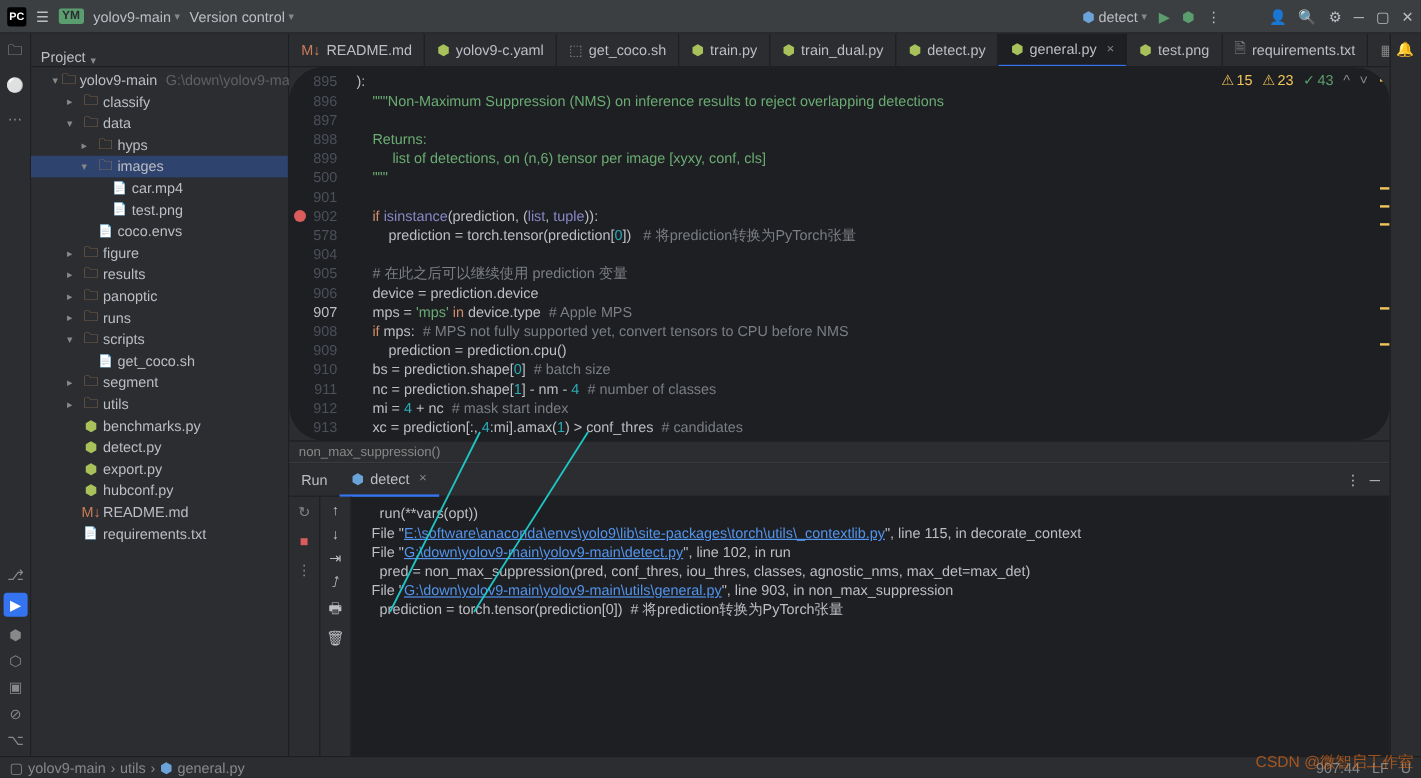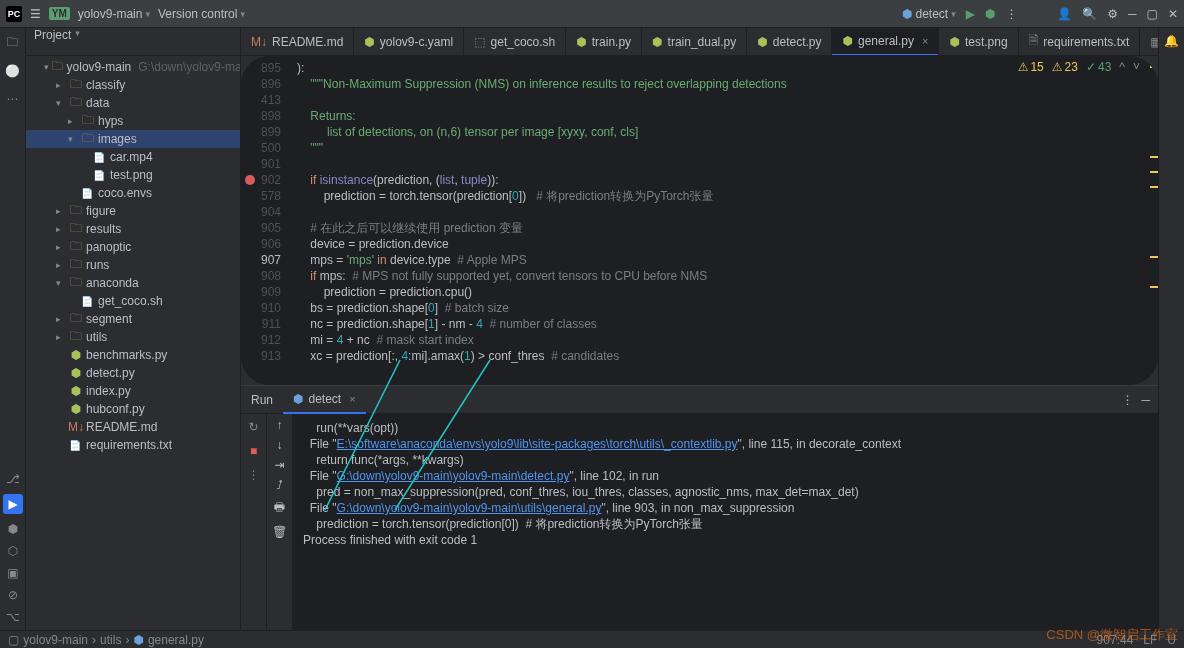--- a/index.html
+++ b/index.html
@@ -9,21 +9,21 @@
 .logo { width:16px; height:16px; background:#000; border-radius:2px; display:flex; align-items:center; justify-content:center; font-size:9px; color:#fff; font-weight:bold; }
 .ym { background:#5a9e6f; color:#2b2d30; padding:1px 3px; border-radius:2px; font-size:10px; font-weight:bold; }
 .tb-item { color:#bcbec4; display:flex; align-items:center; gap:3px; cursor:pointer; }
 .tb-right { display:flex; align-items:center; gap:10px; }
 .chev { font-size:9px; color:#888; }
 .main { display:flex; height:calc(100% - 28px - 18px); }
 .leftbar { width:26px; background:#2b2d30; border-right:1px solid #1e1f22; display:flex; flex-direction:column; align-items:center; padding-top:6px; gap:10px; }
 .leftbar .ico { width:18px; height:18px; display:flex; align-items:center; justify-content:center; cursor:pointer; color:#888; }
 .leftbar .ico.active { color:#bcbec4; }
 .proj-panel { width:215px; background:#2b2d30; border-right:1px solid #1e1f22; display:flex; flex-direction:column; }
-.proj-head { height:28px; display:flex; align-items:flex-start; padding:0 8px; color:#bcbec4; font-size:12px; gap:4px; border-bottom:1px solid #1e1f22; }
+.proj-head { height:28px; display:flex; align-items:flex-end; padding:0 8px; color:#bcbec4; font-size:12px; gap:4px; border-bottom:1px solid #1e1f22; }
 .tree { flex:1; overflow:auto; padding:2px 0; font-size:12px; }
 .tree-row { display:flex; align-items:center; height:18px; padding-left:6px; cursor:pointer; white-space:nowrap; gap:3px; }
 .tree-row.sel { background:#2e436e; }
 .tree-arrow { width:10px; font-size:9px; color:#888; }
 .tree-ico { width:14px; height:12px; display:inline-flex; align-items:center; justify-content:center; font-size:10px; }
 .folder { color:#b0895b; }
 .mdfile { color:#c97d58; }
 .editor-area { flex:1; display:flex; flex-direction:column; min-width:0; }
 .tabs { height:28px; background:#2b2d30; display:flex; align-items:center; border-bottom:1px solid #1e1f22; overflow:hidden; }
 .tab { height:28px; padding:0 10px; display:flex; align-items:center; gap:5px; cursor:pointer; color:#bcbec4; border-right:1px solid #1e1f22; white-space:nowrap; font-size:12px; }
@@ -193,21 +193,21 @@
           <span class="tree-ico">
             <span class="folder">🗀</span>
           </span>
           <span>runs</span>
         </div>
         <div class="tree-row" style="padding-left: 30px;">
           <span class="tree-arrow">▾</span>
           <span class="tree-ico">
             <span class="folder">🗀</span>
           </span>
-          <span>anaconda</span>
+          <span>scripts</span>
         </div>
         <div class="tree-row" style="padding-left: 42px;">
           <span class="tree-arrow"></span>
           <span class="tree-ico">📄</span>
           <span>get_coco.sh</span>
         </div>
         <div class="tree-row" style="padding-left: 30px;">
           <span class="tree-arrow">▸</span>
           <span class="tree-ico">
             <span class="folder">🗀</span>
@@ -233,21 +233,21 @@
           <span class="tree-ico">
             <span style="color:#a9c15b">⬢</span>
           </span>
           <span>detect.py</span>
         </div>
         <div class="tree-row" style="padding-left: 30px;">
           <span class="tree-arrow"></span>
           <span class="tree-ico">
             <span style="color:#a9c15b">⬢</span>
           </span>
-          <span>index.py</span>
+          <span>export.py</span>
         </div>
         <div class="tree-row" style="padding-left: 30px;">
           <span class="tree-arrow"></span>
           <span class="tree-ico">
             <span style="color:#a9c15b">⬢</span>
           </span>
           <span>hubconf.py</span>
         </div>
         <div class="tree-row" style="padding-left: 30px;">
           <span class="tree-arrow"></span>
@@ -305,21 +305,21 @@
         </div>
         <div class="tab">
           <span style="color:#888">▦</span>
         </div>
       </div>
     <div class="ed-split">
       <div class="code-view">
         <div class="gutter" id="gutter">
             <div class="gut-line">895</div>
             <div class="gut-line">896</div>
-            <div class="gut-line">413</div>
+            <div class="gut-line">897</div>
             <div class="gut-line">898</div>
             <div class="gut-line">899</div>
             <div class="gut-line">500</div>
             <div class="gut-line">901</div>
             <div class="gut-line">902</div>
             <div class="gut-line">578</div>
             <div class="gut-line">904</div>
             <div class="gut-line">905</div>
             <div class="gut-line">906</div>
             <div class="gut-line" style="color: rgb(188, 190, 196);">907</div>
@@ -341,20 +341,21 @@
           <div class="strip-mark warn-mark" style="top:230px"></div>
         </div>
         <div class="insp">
           <span style="color:#f2c55c">⚠ <span>15</span></span>
           <span style="color:#f2c55c">⚠ <span>23</span></span>
           <span style="color:#5a9e6f">✓ <span>43</span></span>
           <span>^</span>
             <span>˅</span>
         </div>
       </div>
+      <div class="crumb-bar">non_max_suppression()</div>
 
       <div class="run-panel">
         <div class="run-head">
           <div class="run-title">Run</div>
           <div class="run-tab">
             <span style="color:#6ba3d8">⬢</span>
               <span>detect</span>
               <span class="tab-close">×</span>
           </div>
           <div class="run-end">
@@ -372,27 +373,25 @@
             <div class="ri">↑</div>
             <div class="ri">↓</div>
             <div class="ri">⇥</div>
             <div class="ri">⭜</div>
             <div class="ri">🖶</div>
             <div class="ri">🗑</div>
           </div>
           <div class="console" id="console">
               <div class="con-line">    run(**vars(opt))</div>
               <div class="con-line">  File "<span class="link">E:\software\anaconda\envs\yolo9\lib\site-packages\torch\utils\_contextlib.py</span>", line 115, in decorate_context</div>
-              <div class="con-line">    return func(*args, **kwargs)</div>
               <div class="con-line">  File "<span class="link">G:\down\yolov9-main\yolov9-main\detect.py</span>", line 102, in run</div>
               <div class="con-line">    pred = non_max_suppression(pred, conf_thres, iou_thres, classes, agnostic_nms, max_det=max_det)</div>
               <div class="con-line">  File "<span class="link">G:\down\yolov9-main\yolov9-main\utils\general.py</span>", line 903, in non_max_suppression</div>
               <div class="con-line">    prediction = torch.tensor(prediction[0])  # 将prediction转换为PyTorch张量</div>
               <div class="con-line"></div>
-              <div class="con-line">Process finished with exit code 1</div>
               <div class="con-line"></div>
             </div>
         </div>
       </div>
     </div>
   </div>
 
   <div class="rightbar">
     <div class="ico">🔔</div>
   </div>

